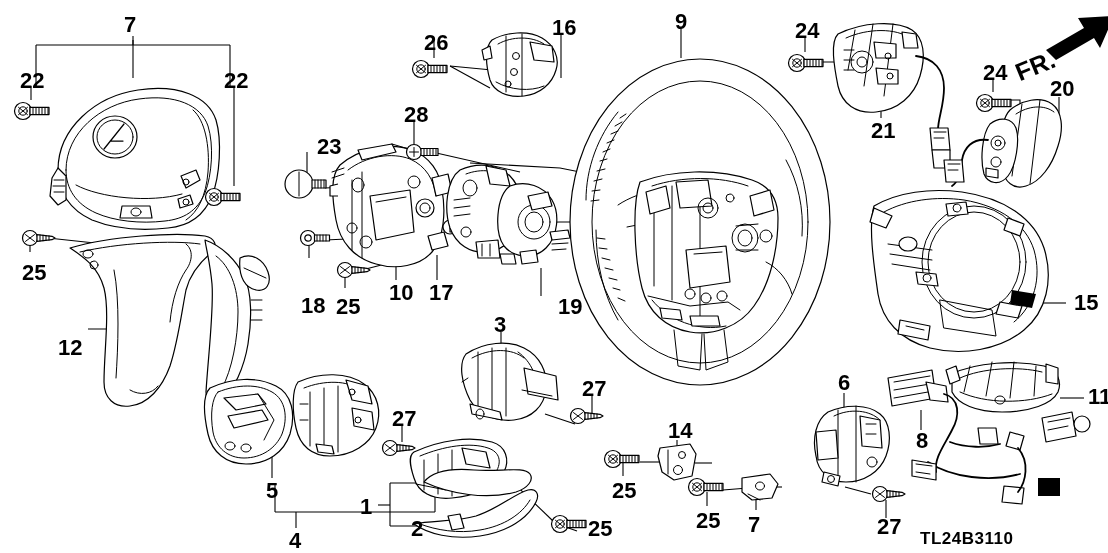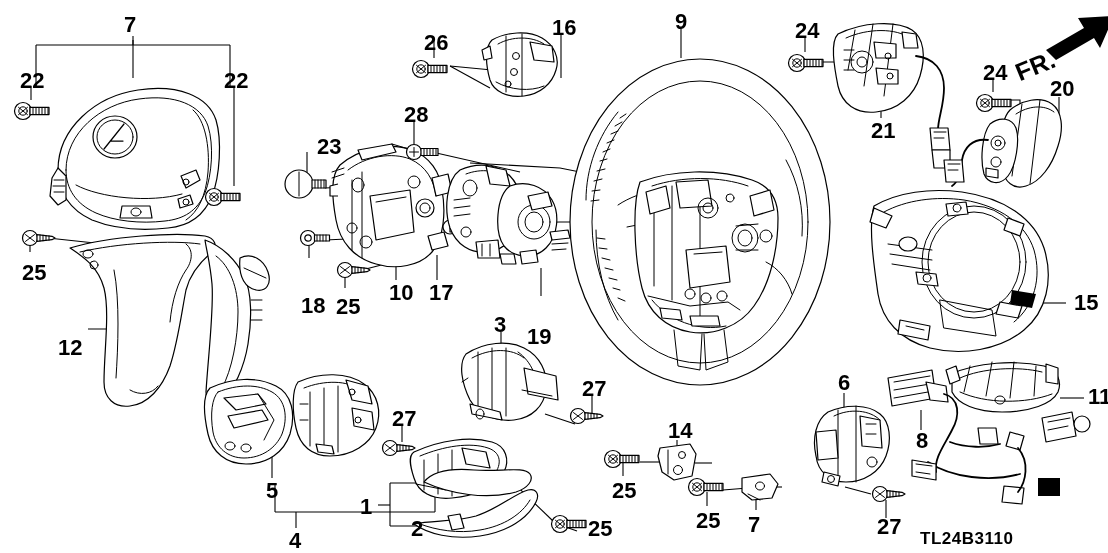--- a/index.html
+++ b/index.html
@@ -561,21 +561,21 @@
 <span class="lbl" style="left:124px;top:14px;">7</span>
 <span class="lbl" style="left:20px;top:70px;">22</span>
 <span class="lbl" style="left:224px;top:70px;">22</span>
 <span class="lbl" style="left:22px;top:262px;">25</span>
 <span class="lbl" style="left:58px;top:324px;margin-top:13px;">12</span>
 <span class="lbl" style="left:299px;top:136px;margin-left:18px;">23</span>
 <span class="lbl" style="left:301px;top:267px;margin-top:28px;">18</span>
 <span class="lbl" style="left:336px;top:296px;">25</span>
 <span class="lbl" style="left:389px;top:282px;">10</span>
 <span class="lbl" style="left:429px;top:282px;">17</span>
-<span class="lbl" style="left:527px;top:296px;margin-top:30px;">19</span>
+<span class="lbl" style="left:558px;top:296px;">19</span>
 <span class="lbl" style="left:404px;top:104px;">28</span>
 <span class="lbl" style="left:424px;top:32px;">26</span>
 <span class="lbl" style="left:552px;top:17px;">16</span>
 <span class="lbl" style="left:675px;top:11px;">9</span>
 <span class="lbl" style="left:494px;top:314px;">3</span>
 <span class="lbl" style="left:582px;top:378px;">27</span>
 <span class="lbl" style="left:392px;top:408px;">27</span>
 <span class="lbl" style="left:266px;top:480px;">5</span>
 <span class="lbl" style="left:289px;top:530px;">4</span>
 <span class="lbl" style="left:360px;top:496px;">1</span>

